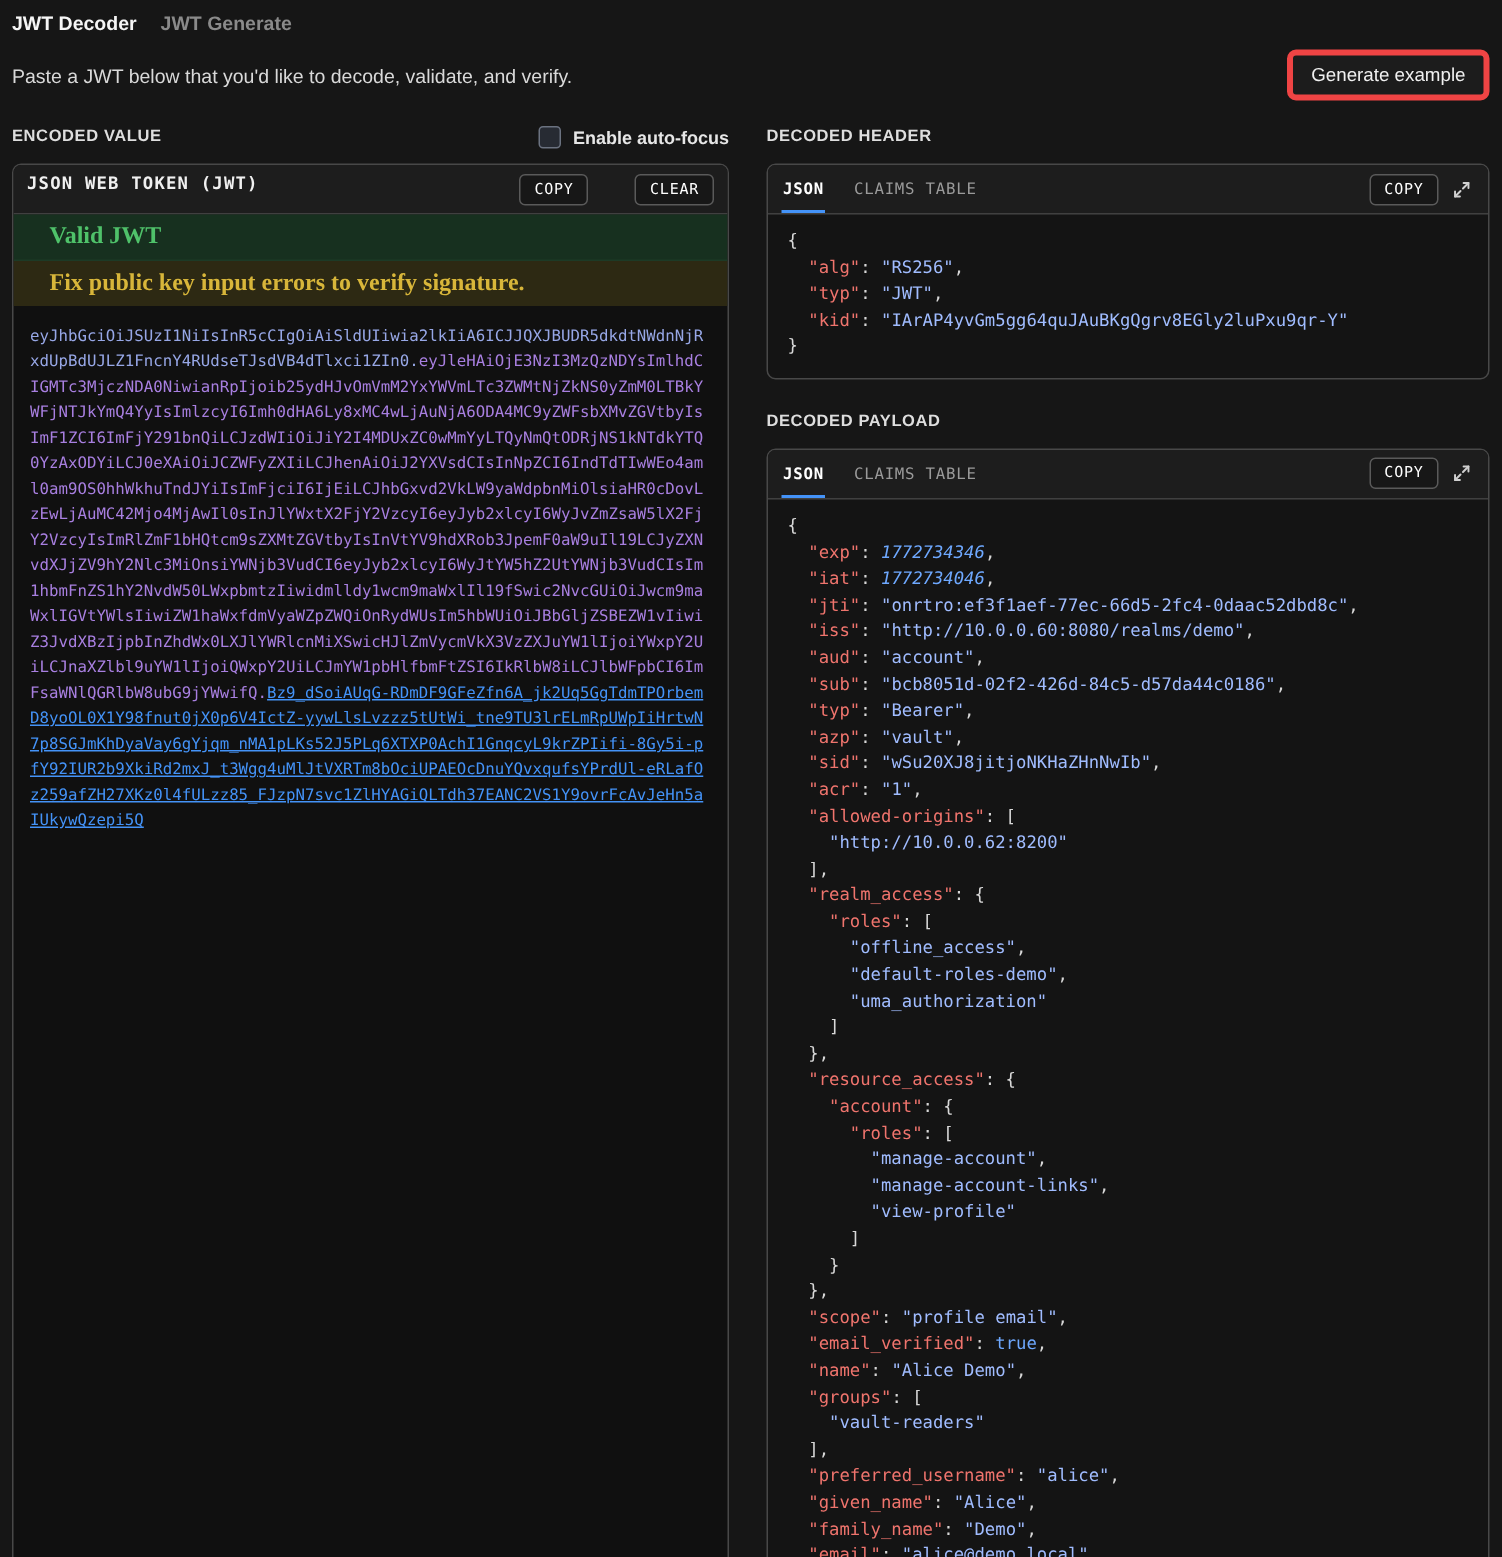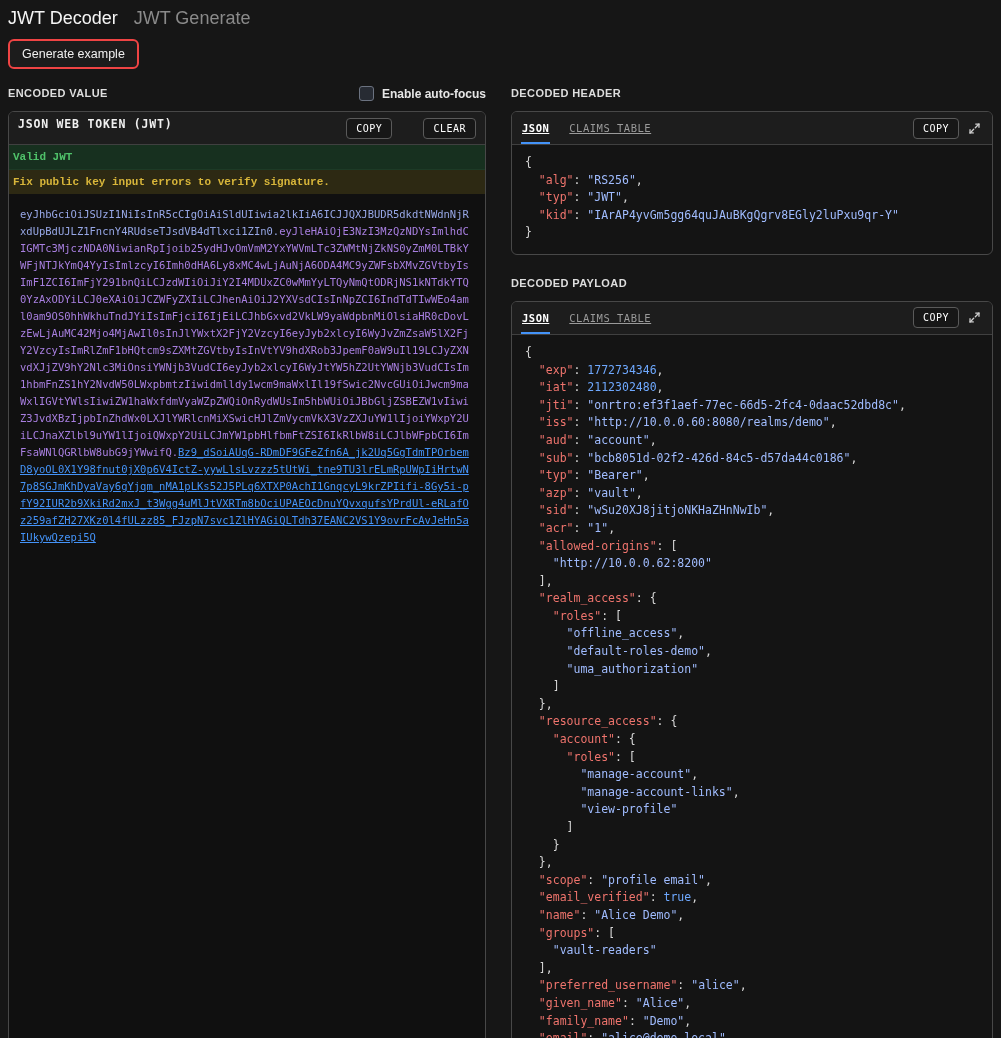--- a/index.html
+++ b/index.html
@@ -8,27 +8,27 @@
   body {
     width: 1001px; min-height: 1038px;
     background: #161616;
     color: #e6e6e6;
     font-family: "Liberation Sans", sans-serif;
   }
   .page { width: 1001px; min-height: 1038px; padding: 6px 8px 8px; display: flex; flex-direction: column; }
 
   
   .titlebar { display: flex; align-items: baseline; gap: 16px; padding: 2px 0 4px; }
-  .app-title { font-size: 18px; font-weight: 400; color: #f5f5f5; margin: 0; cursor: default; }
+  .app-title { font-size: 13px; font-weight: 700; color: #f5f5f5; margin: 0; cursor: default; }
   .app-title.inactive { color: #8a8a8a; cursor: pointer; }
   .subrow { display: flex; justify-content: space-between; align-items: center; margin: 6px 0 10px; }
   .subtitle { font-size: 13px; color: #d9d9d9; margin: 0; }
   .btn {
     background: #1c1c1c; color: #f0f0f0;
-    border: 2px solid #ef4444; border-radius: 6px;
+    border: 4px solid #ef4444; border-radius: 6px;
     font-family: "Liberation Sans", sans-serif;
     font-size: 12.5px; padding: 6px 12px; cursor: pointer;
   }
   .btn-sm {
     background: #171717; color: #ffffff;
     border: 1px solid #5a5a5a; border-radius: 4px;
     font-family: "DejaVu Sans Mono", monospace;
     font-size: 10px; letter-spacing: 0.5px; padding: 4px 9px; cursor: pointer; margin-left: 24px;
   }
 
@@ -45,66 +45,67 @@
   .panel-bar {
     display: flex; justify-content: space-between; 
     background: #1d1d1d; border-bottom: 1px solid #404040;
     padding: 5px 9px; min-height: 33px;
   }
   .panel-title { font-family: "DejaVu Sans Mono", monospace; font-size: 11.5px; letter-spacing: 0.8px; color: #f0f0f0; font-weight: 700; }
   .bar-actions { display: flex; align-items: center; gap: 7px; }
 
   
   .encoded-panel { flex: 1; display: flex; flex-direction: column; background: #101010; }
-  .banner { font-family: Liberation Mono, monospace; font-size: 11px; font-weight: 700; padding: 6px 4px; }
+  .banner { font-family: Liberation Serif, serif; font-size: 16px; font-weight: 700; padding: 6px 24px; }
   .banner.valid { background: #17301f; color: #4fc26a; border-bottom: 1px solid #1d3a26; }
   .banner.warn  { background: #2d2913; color: #d8b63a; }
   .token {
     padding: 12px 11px; font-family: "DejaVu Sans Mono", monospace;
     font-size: 10.5px; line-height: 17px; word-break: break-all; white-space: pre-wrap;
     cursor: text; flex: 1;
   }
   .seg-header { color: #97a7e6; }
   .seg-payload { color: #a87fe0; }
   .seg-signature { color: #4493f8; text-decoration: underline; }
 
   
   .tabbar { display: flex; justify-content: space-between; align-items: center; background: #1d1d1d; border-bottom: 1px solid #404040; padding: 0 9px; min-height: 33px; }
   .tabs { display: flex; gap: 18px; align-self: stretch; align-items: stretch; }
   .tab {
     font-family: "DejaVu Sans Mono", monospace; font-size: 10.5px; letter-spacing: 0.5px;
     color: #9a9a9a; display: flex; align-items: center; padding: 0 1px;
-    border-bottom: 2px solid transparent; border-top: 2px solid transparent; cursor: pointer; text-decoration: underline;
+    border-bottom: 2px solid transparent; border-top: 2px solid transparent; cursor: pointer;
   }
   .tab.active { color: #ffffff; font-weight: 700; border-bottom-color: #4493f8; }
   .icon-btn { background: transparent; border: none; color: #d0d0d0; cursor: pointer; padding: 2px; display: flex; align-items: center; }
   .json-view {
     margin: 0; padding: 9px 13px 12px; font-family: "DejaVu Sans Mono", monospace;
     font-size: 11.5px; line-height: 17.6px; color: #d8d8d8; white-space: pre;
     overflow: hidden;
   }
   .j-key { color: #ef746d; }
   .j-str { color: #a0bcff; }
-  .j-num { color: #6ea8fe; }
+  .j-num { color: #6ea8fe; font-style: italic; }
   .j-bool { color: #6ea8fe; }
 
   .payload-section { margin-top: 14px; display: flex; flex-direction: column; flex: 1; }
   .payload-panel { flex: 1; }
 </style>
 </head>
 <body>
 
 <div class="page">
 
   <div class="titlebar">
     <h1 class="app-title">JWT Decoder</h1>
     <h1 class="app-title inactive">JWT Generate</h1>
   </div>
 
   <div class="subrow">
+    <p class="subtitle">Paste a JWT below that you'd like to decode, validate, and verify.</p>
     <button class="btn">Generate example</button>
   </div>
 
   <div class="columns">
 
     <section class="col">
       <div class="section-head">
         <span class="section-label">ENCODED VALUE</span>
         <label class="autofocus">
           <span class="checkbox"></span>
@@ -175,21 +176,21 @@
                   <path d="M9.5 2.5h4v4"></path>
                     <path d="M13.5 2.5L9 7"></path>
                     <path d="M6.5 13.5h-4v-4"></path>
                     <path d="M2.5 13.5L7 9"></path>
                 </svg>
               </button>
             </div>
           </div>
           <pre class="json-view">{
   <span class="j-key">"exp"</span>: <span class="j-num">1772734346</span>,
-  <span class="j-key">"iat"</span>: <span class="j-num">2112302480</span>,
+  <span class="j-key">"iat"</span>: <span class="j-num">1772734046</span>,
   <span class="j-key">"jti"</span>: <span class="j-str">"onrtro:ef3f1aef-77ec-66d5-2fc4-0daac52dbd8c"</span>,
   <span class="j-key">"iss"</span>: <span class="j-str">"http://10.0.0.60:8080/realms/demo"</span>,
   <span class="j-key">"aud"</span>: <span class="j-str">"account"</span>,
   <span class="j-key">"sub"</span>: <span class="j-str">"bcb8051d-02f2-426d-84c5-d57da44c0186"</span>,
   <span class="j-key">"typ"</span>: <span class="j-str">"Bearer"</span>,
   <span class="j-key">"azp"</span>: <span class="j-str">"vault"</span>,
   <span class="j-key">"sid"</span>: <span class="j-str">"wSu20XJ8jitjoNKHaZHnNwIb"</span>,
   <span class="j-key">"acr"</span>: <span class="j-str">"1"</span>,
   <span class="j-key">"allowed-origins"</span>: [
     <span class="j-str">"http://10.0.0.62:8200"</span>

